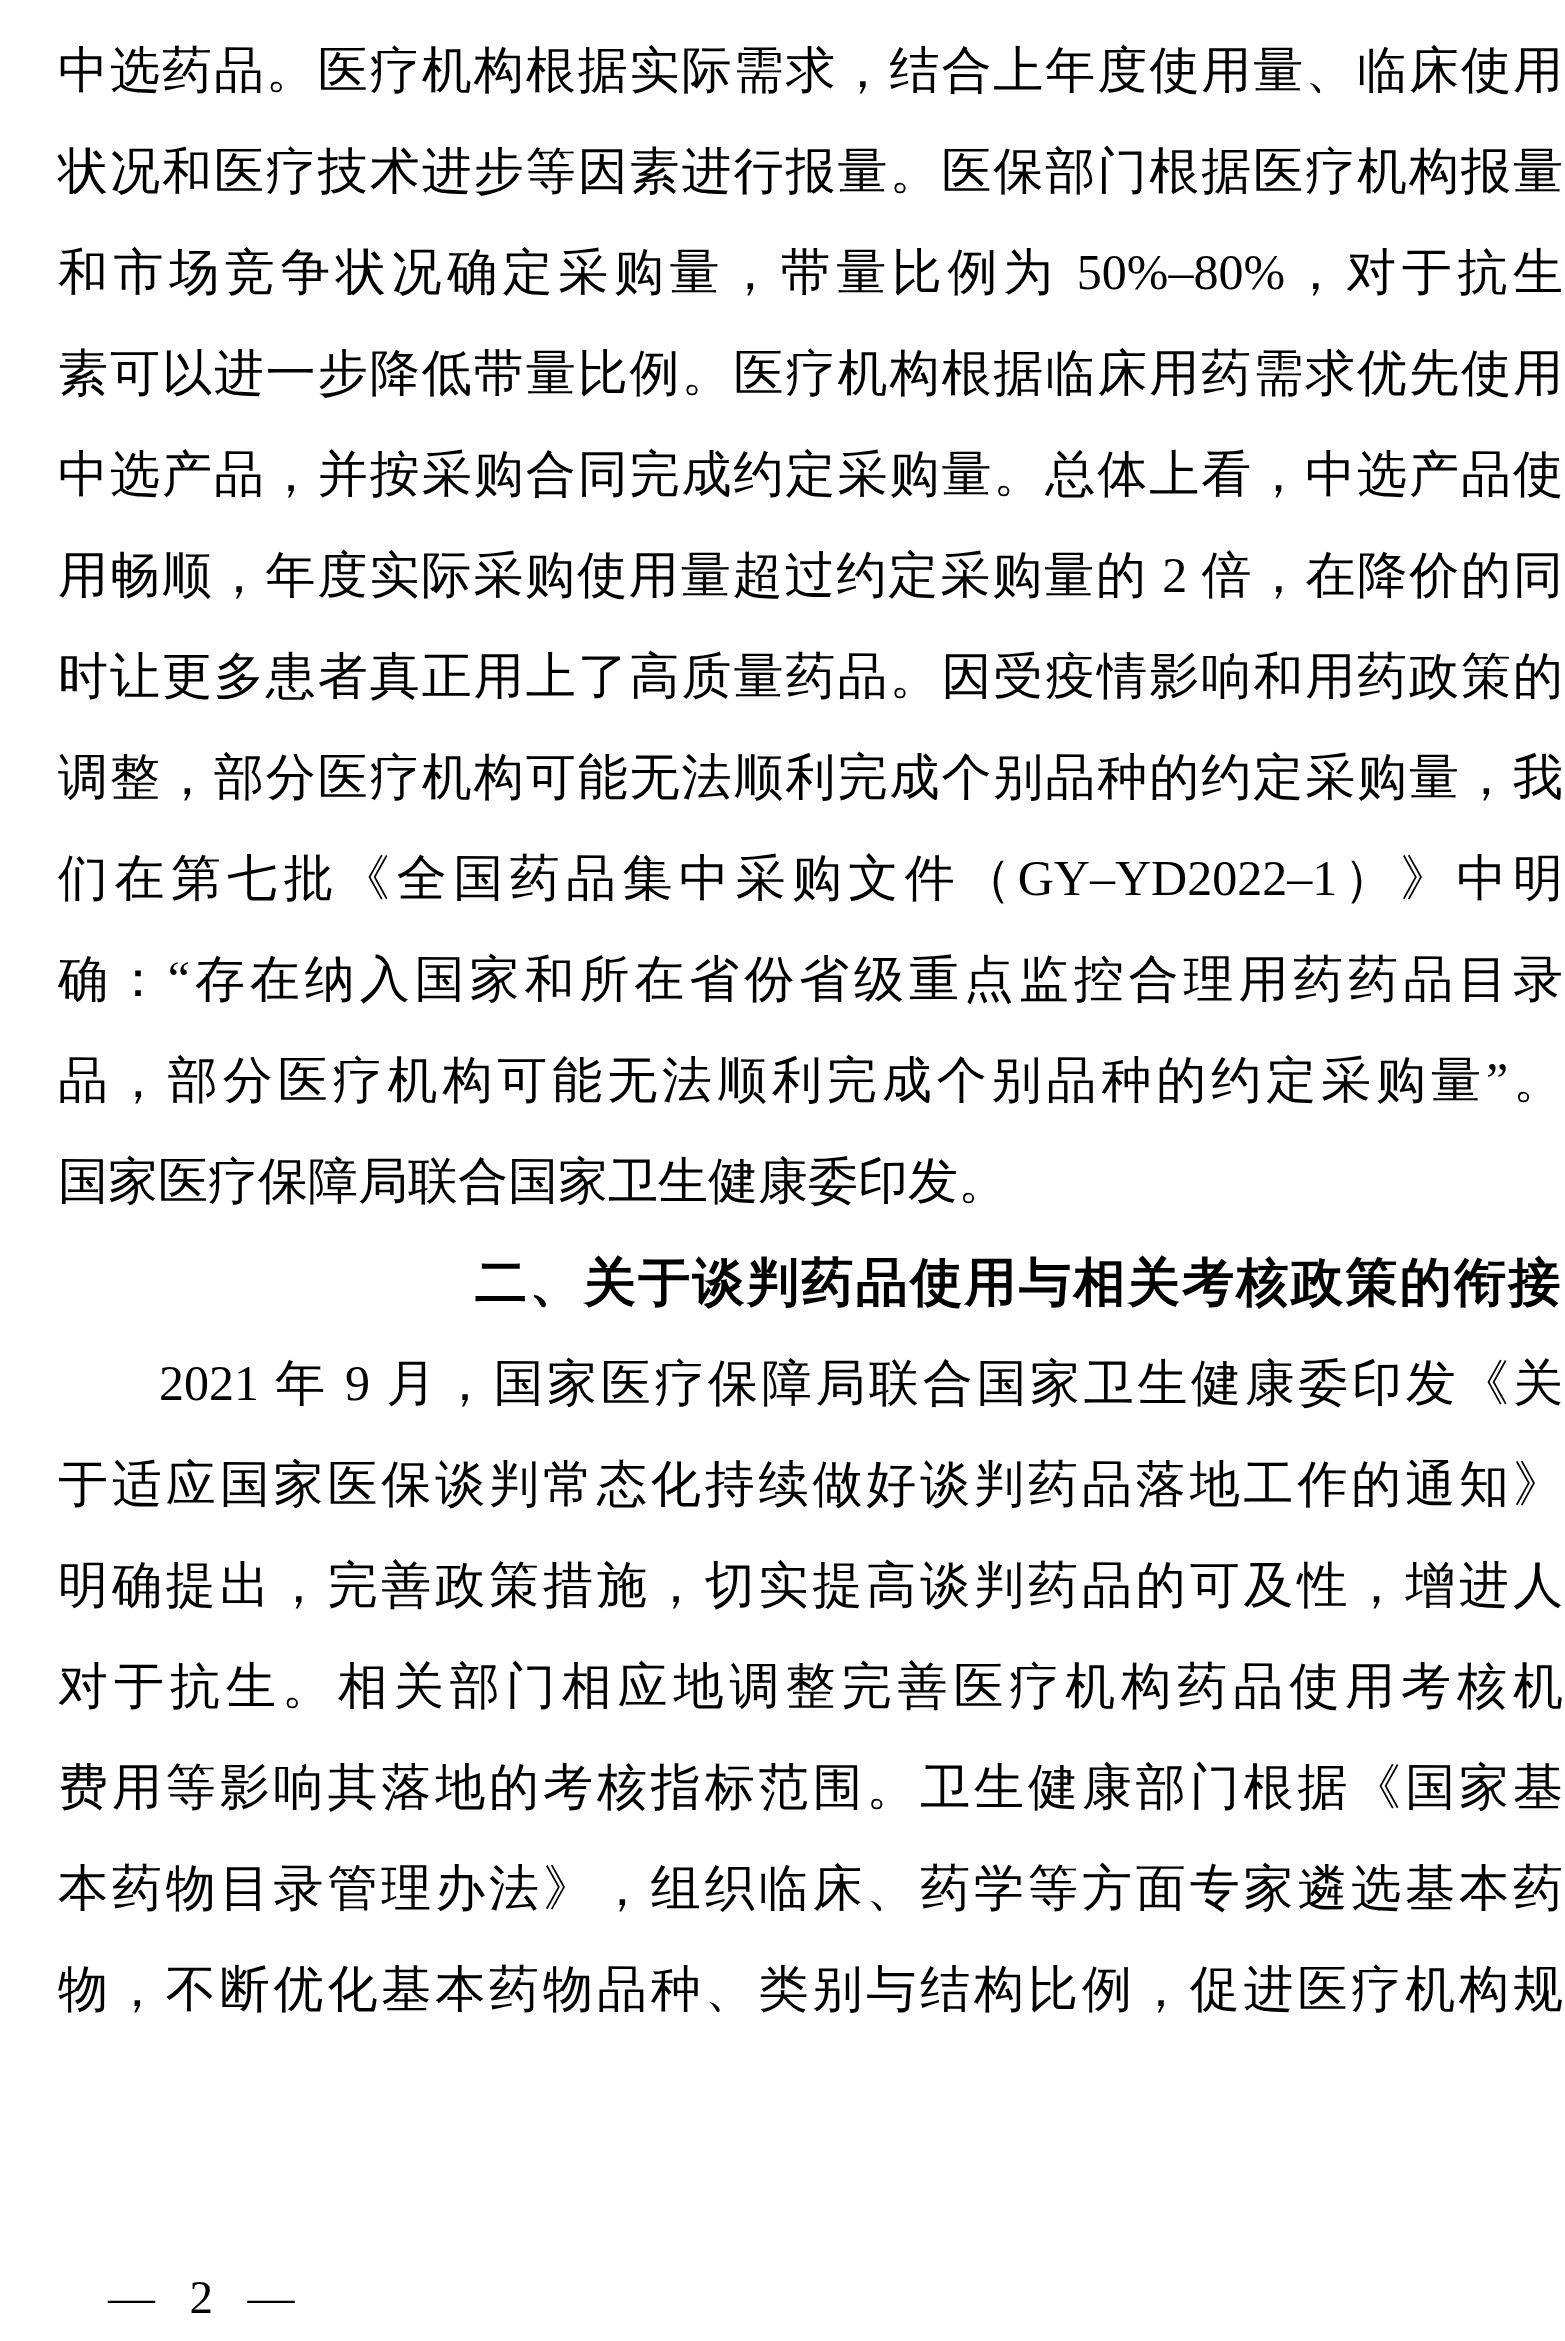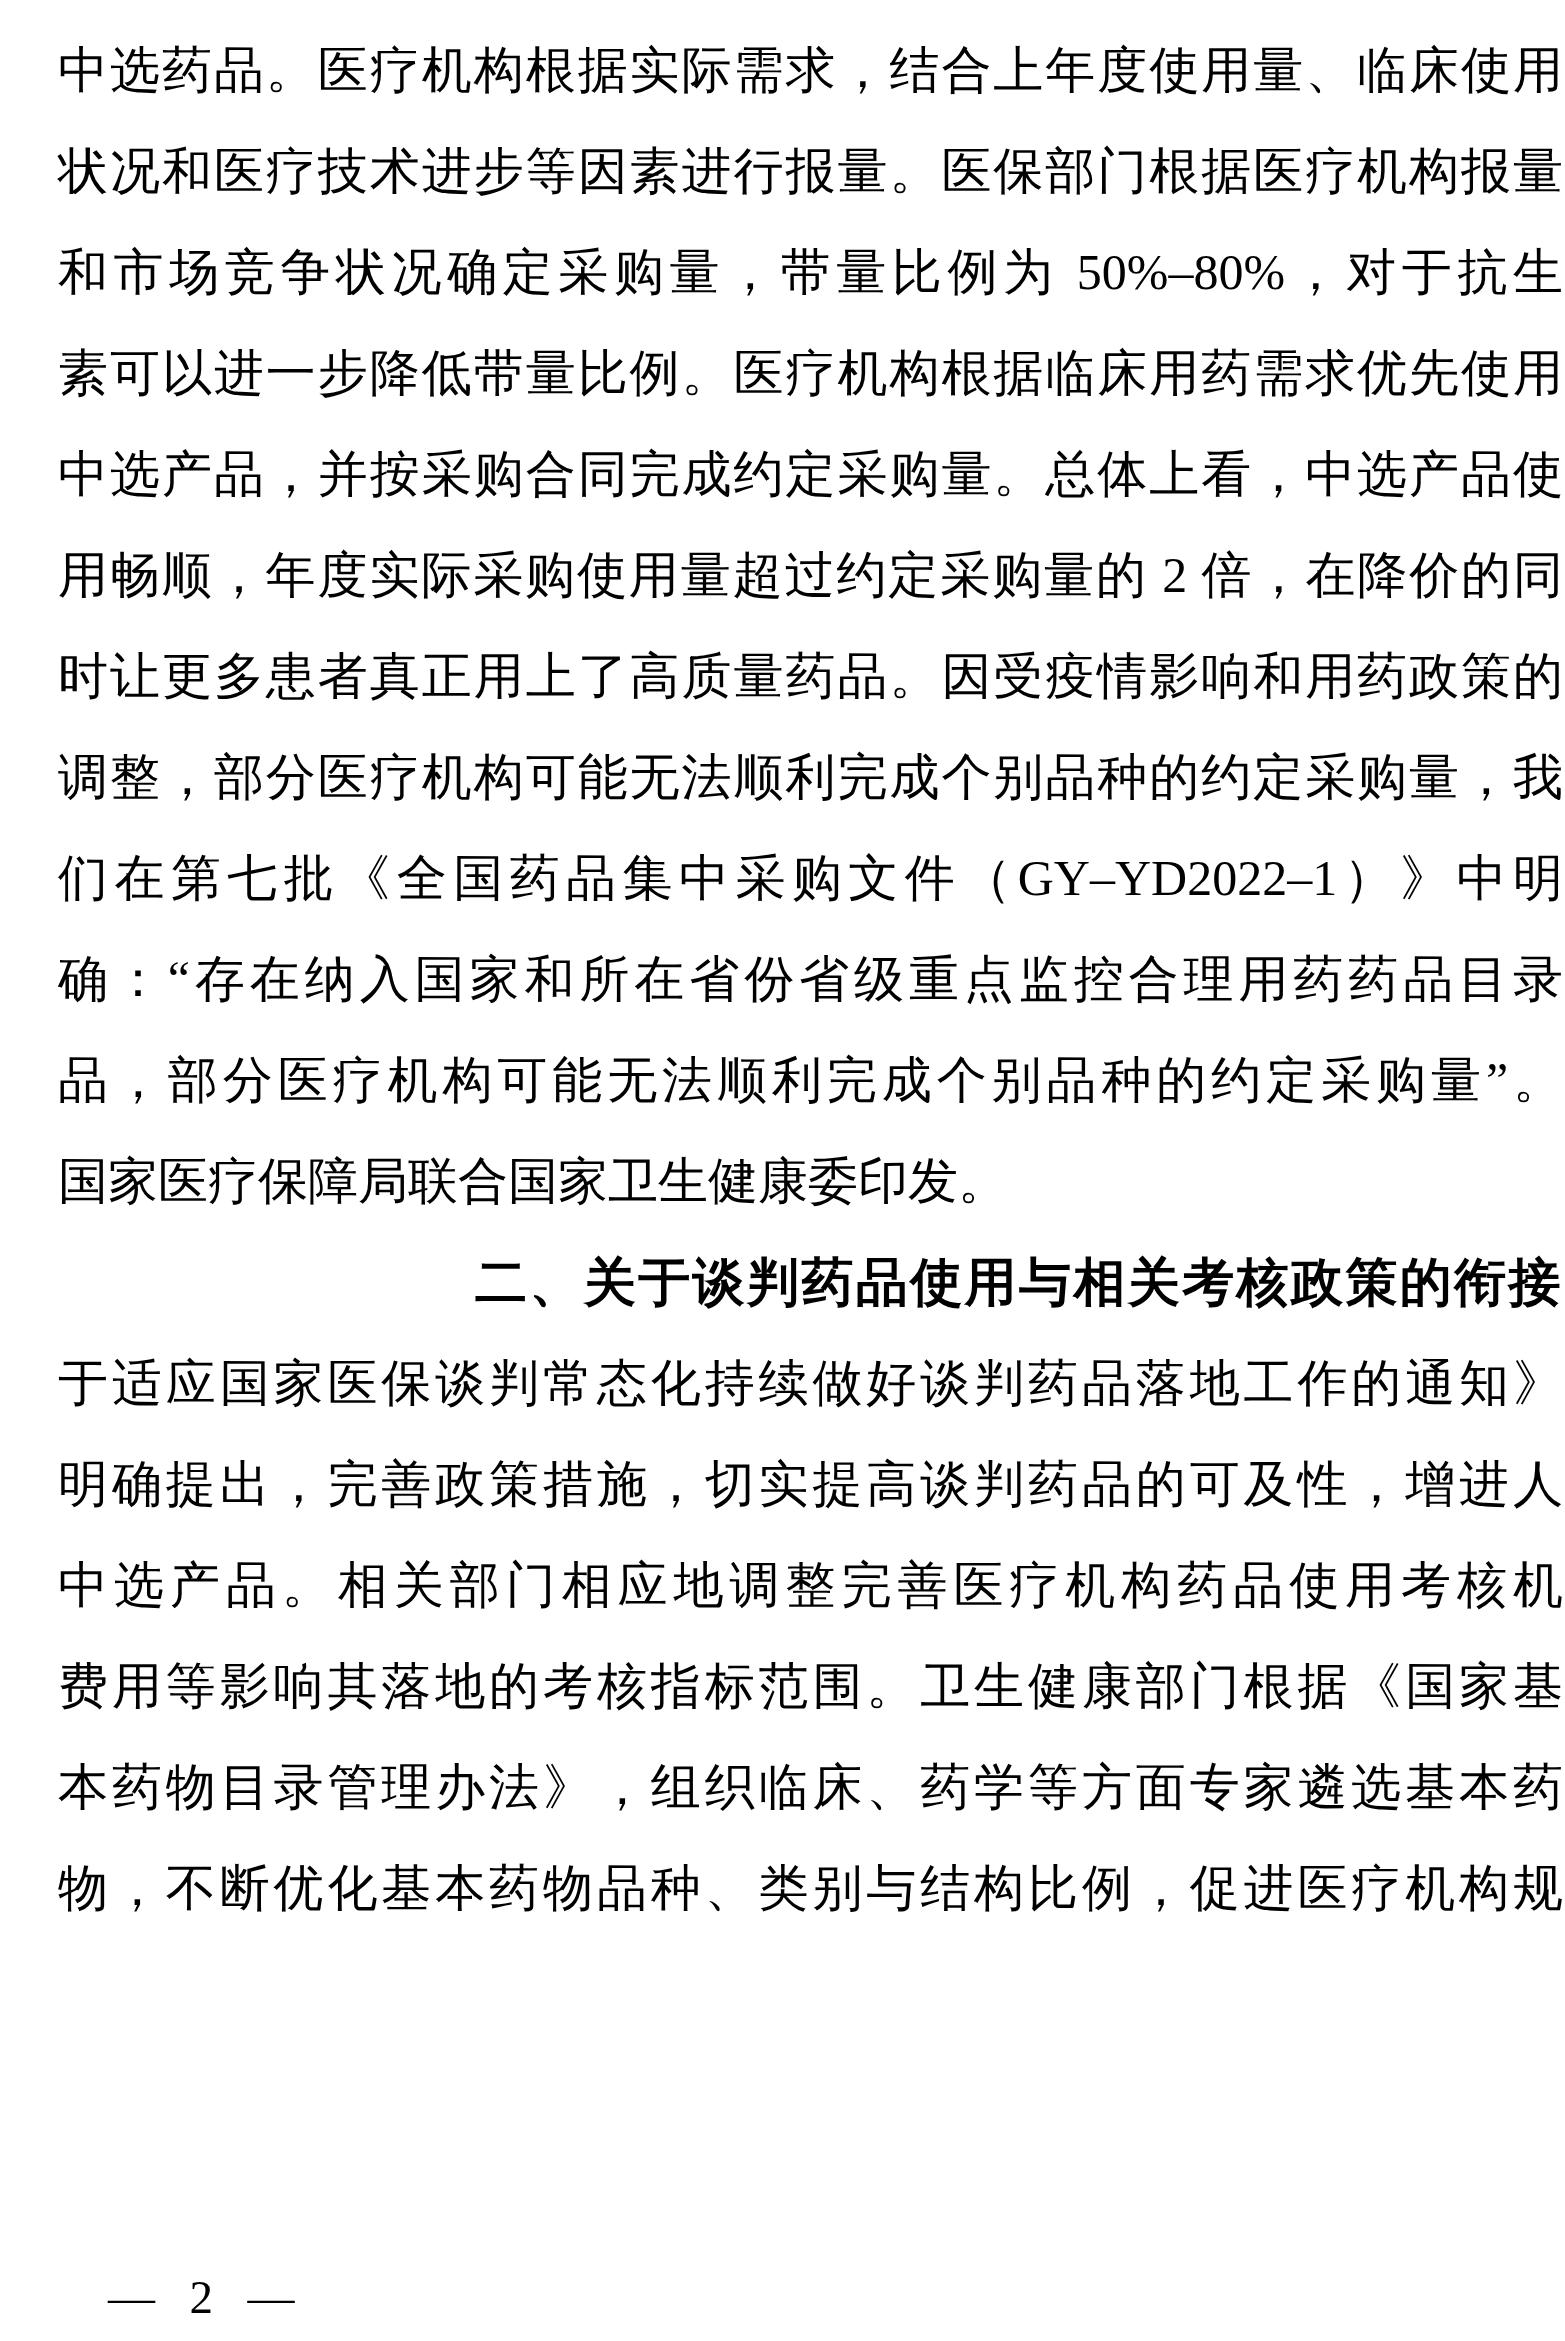--- a/index.html
+++ b/index.html
@@ -66,22 +66,23 @@
     <div class="line just">素可以进一步降低带量比例。医疗机构根据临床用药需求优先使用</div>
     <div class="line just">中选产品，并按采购合同完成约定采购量。总体上看，中选产品使</div>
     <div class="line just">用畅顺，年度实际采购使用量超过约定采购量的 2 倍，在降价的同</div>
     <div class="line just">时让更多患者真正用上了高质量药品。因受疫情影响和用药政策的</div>
     <div class="line just">调整，部分医疗机构可能无法顺利完成个别品种的约定采购量，我</div>
     <div class="line just">们在第七批《全国药品集中采购文件（GY–YD2022–1）》中明</div>
     <div class="line just">确：“存在纳入国家和所在省份省级重点监控合理用药药品目录</div>
     <div class="line just">品，部分医疗机构可能无法顺利完成个别品种的约定采购量”。</div>
     <div class="line">国家医疗保障局联合国家卫生健康委印发。</div>
     <div class="line heading">二、关于谈判药品使用与相关考核政策的衔接</div>
+    <div class="line just indent">2021 年 9 月，国家医疗保障局联合国家卫生健康委印发《关</div>
     <div class="line just">于适应国家医保谈判常态化持续做好谈判药品落地工作的通知》</div>
     <div class="line just">明确提出，完善政策措施，切实提高谈判药品的可及性，增进人</div>
-    <div class="line just">中选产品。相关部门相应地调整完善医疗机构药品使用考核机</div>
+    <div class="line just">对于抗生。相关部门相应地调整完善医疗机构药品使用考核机</div>
     <div class="line just">费用等影响其落地的考核指标范围。卫生健康部门根据《国家基</div>
     <div class="line just">本药物目录管理办法》，组织临床、药学等方面专家遴选基本药</div>
     <div class="line just">物，不断优化基本药物品种、类别与结构比例，促进医疗机构规</div>
   </div>
   <div class="footer">— 2 —</div>
 </div>
 
 
 </body></html>

